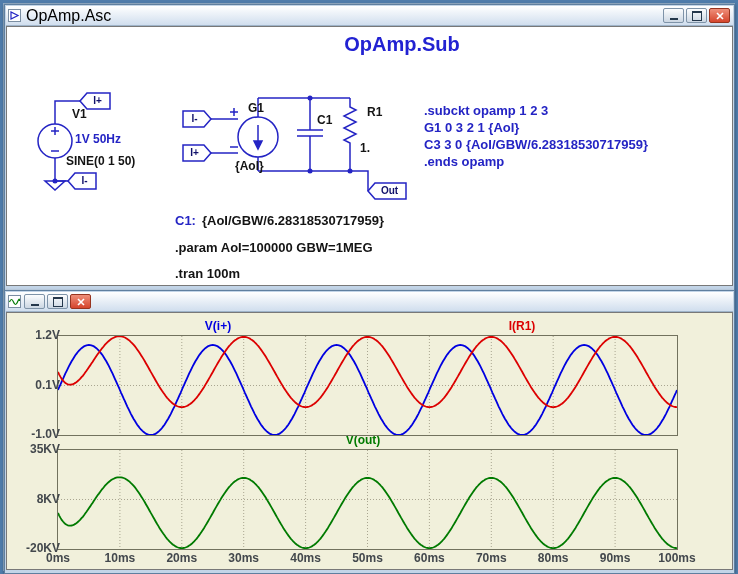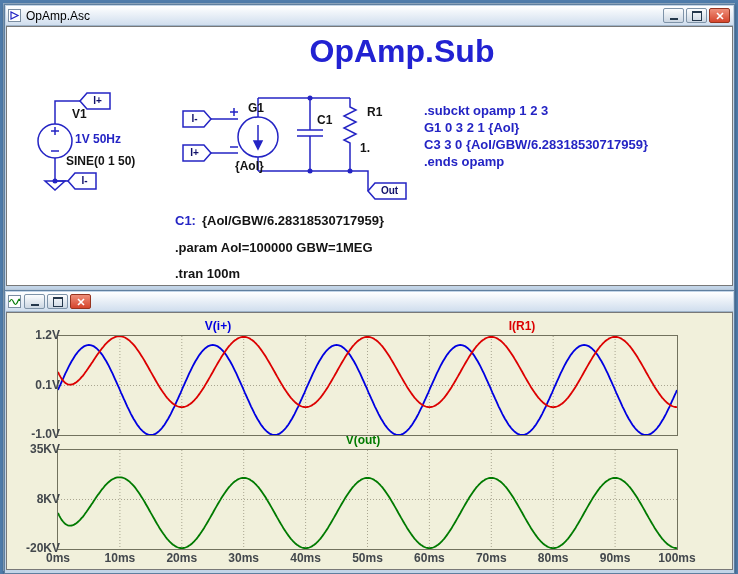--- a/index.html
+++ b/index.html
@@ -4,33 +4,33 @@
 <style>
   html,body{margin:0;padding:0;background:#6d8bab;}
   .screen{position:relative;width:738px;height:574px;background:#93adc6;
           font-family:"Liberation Sans",sans-serif;overflow:hidden;
           box-shadow:inset 0 0 0 3px #4f7cab;}
   
   .window{position:absolute;background:#c3d5e8;border:1px solid #5f7f9f;padding:1px;
           box-shadow:0 1px 3px rgba(0,0,0,.35);}
   .titlebar{height:19px;display:flex;align-items:center;gap:3px;padding:0 2px;
             background:linear-gradient(#ffffff,#d0deee);border-bottom:1px solid #9fb4c9;}
-  .title-text{flex:1;font-size:12px;color:#000;padding-left:2px;white-space:nowrap;}
+  .title-text{flex:1;font-size:16px;color:#000;padding-left:2px;white-space:nowrap;}
   .winbtns{display:flex;gap:2px;padding-right:1px;}
   .winbtn{width:19px;height:13px;border:1px solid #7e93a8;border-radius:2px;
           background:linear-gradient(#fcfdfe,#ccd7e3);display:flex;align-items:center;justify-content:center;}
   .winbtn.close{background:linear-gradient(#ef8f7a,#d5452c);border-color:#97341f;}
   .glyph-min{width:8px;height:2px;background:#25384c;margin-top:6px;}
   .glyph-max{width:8px;height:7px;border:1px solid #25384c;border-top-width:2px;}
   .content{position:relative;border:1px solid #787878;overflow:hidden;}
   
   #schematic-content{background:#ffffff;height:258px;}
   #schematic-svg{position:absolute;left:0;top:0;}
   .heading{position:absolute;left:250px;top:6px;width:290px;text-align:center;
-           font-size:32px;font-weight:bold;color:var(--heading);}
+           font-size:20px;font-weight:bold;color:var(--heading);}
   .sch-label{position:absolute;font-size:12px;font-weight:bold;color:#141414;white-space:nowrap;}
   .sch-label.blue{color:var(--blue);}
   .netlist{position:absolute;left:417px;top:75px;font-size:13px;font-weight:bold;
            color:var(--blue);line-height:17px;white-space:nowrap;}
   .directive{position:absolute;font-size:13px;font-weight:bold;color:#141414;white-space:nowrap;}
   .directive .lbl{color:var(--blue);margin-right:6px;margin-top:39px;}
   .port-label{position:absolute;font-size:10px;font-weight:bold;color:#10106a;
               text-align:center;line-height:16px;}
   
   #plot-content{background:var(--plotbg);height:256px;}

